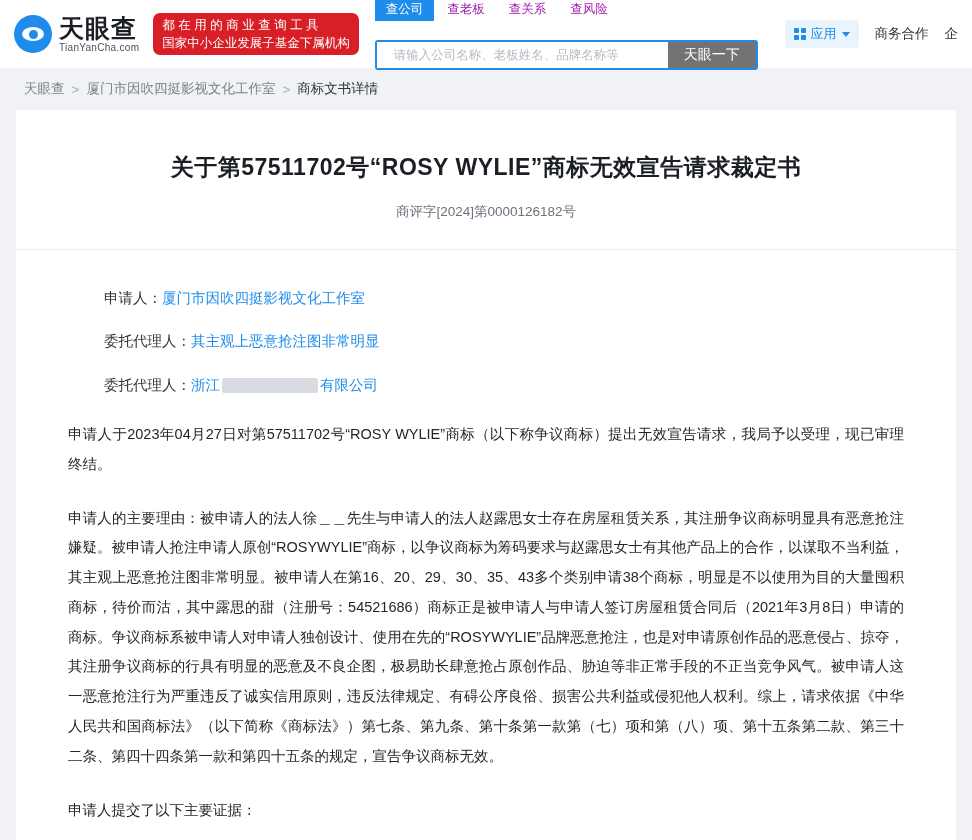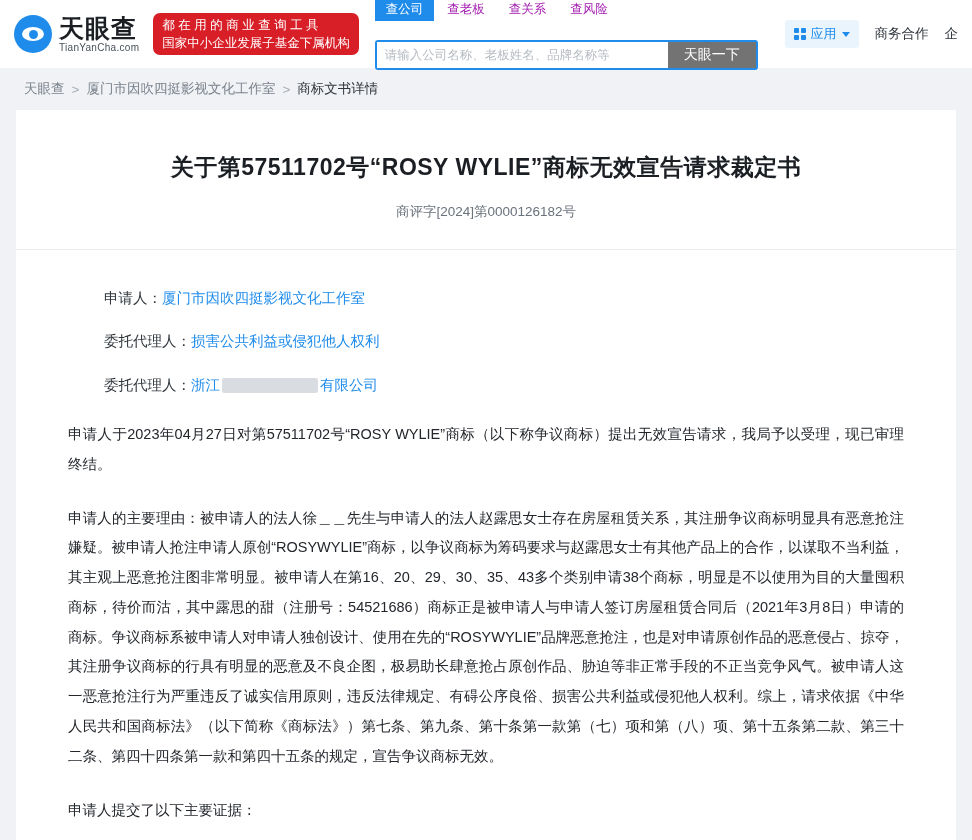--- a/index.html
+++ b/index.html
@@ -79,21 +79,21 @@
     display: flex; align-items: stretch;
     border: 2px solid #1f8ceb;
     border-radius: 3px;
     background: #fff;
     height: 30px;
     max-width: 383px;
   }
   .search-box input {
     flex: 1 1 auto;
     border: none; outline: none;
-    padding: 0 8px;
+    padding: 0 17px;
     font-size: 12.5px;
     color: #333;
     font-family: "Liberation Sans", sans-serif;
     min-width: 0;
   }
   .search-box input::placeholder { color: #b6bbc2; }
   .search-btn {
     background: #737373; color: #fff; border: none;
     font-size: 14px; padding: 0 16px;
     cursor: pointer; white-space: nowrap;
@@ -250,21 +250,21 @@
 <div class="doc">
   <div class="doc-title">关于第57511702号“ROSY WYLIE”商标无效宣告请求裁定书</div>
   <div class="doc-subtitle">商评字[2024]第0000126182号</div>
   <div class="divider"></div>
 
   <div class="meta-list">
     <div class="meta-row">
       <span class="meta-label">申请人：</span><span class="meta-link">厦门市因吹四挺影视文化工作室</span>
     </div>
     <div class="meta-row">
-      <span class="meta-label">委托代理人：</span><span class="meta-link">损害公共利益或侵犯他人权利</span>
+      <span class="meta-label">委托代理人：</span><span class="meta-link">其主观上恶意抢注图非常明显</span>
     </div>
     <div class="meta-row">
       <span class="meta-label">委托代理人：</span><span class="meta-link">浙江</span><span class="redacted"></span><span class="meta-link">有限公司</span>
     </div>
   </div>
 
   <div class="para">申请人于2023年04月27日对第57511702号“ROSY WYLIE”商标（以下称争议商标）提出无效宣告请求，我局予以受理，现已审理终结。</div>
   <div class="para tight">申请人的主要理由：被申请人的法人徐＿＿先生与申请人的法人赵露思女士存在房屋租赁关系，其注册争议商标明显具有恶意抢注嫌疑。被申请人抢注申请人原创“ROSYWYLIE”商标，以争议商标为筹码要求与赵露思女士有其他产品上的合作，以谋取不当利益，其主观上恶意抢注图非常明显。被申请人在第16、20、29、30、35、43多个类别申请38个商标，明显是不以使用为目的大量囤积商标，待价而沽，其中露思的甜（注册号：54521686）商标正是被申请人与申请人签订房屋租赁合同后（2021年3月8日）申请的商标。争议商标系被申请人对申请人独创设计、使用在先的“ROSYWYLIE”品牌恶意抢注，也是对申请原创作品的恶意侵占、掠夺，其注册争议商标的行具有明显的恶意及不良企图，极易助长肆意抢占原创作品、胁迫等非正常手段的不正当竞争风气。被申请人这一恶意抢注行为严重违反了诚实信用原则，违反法律规定、有碍公序良俗、损害公共利益或侵犯他人权利。综上，请求依据《中华人民共和国商标法》（以下简称《商标法》）第七条、第九条、第十条第一款第（七）项和第（八）项、第十五条第二款、第三十二条、第四十四条第一款和第四十五条的规定，宣告争议商标无效。</div>
   <div class="para">申请人提交了以下主要证据：</div>
 </div>

